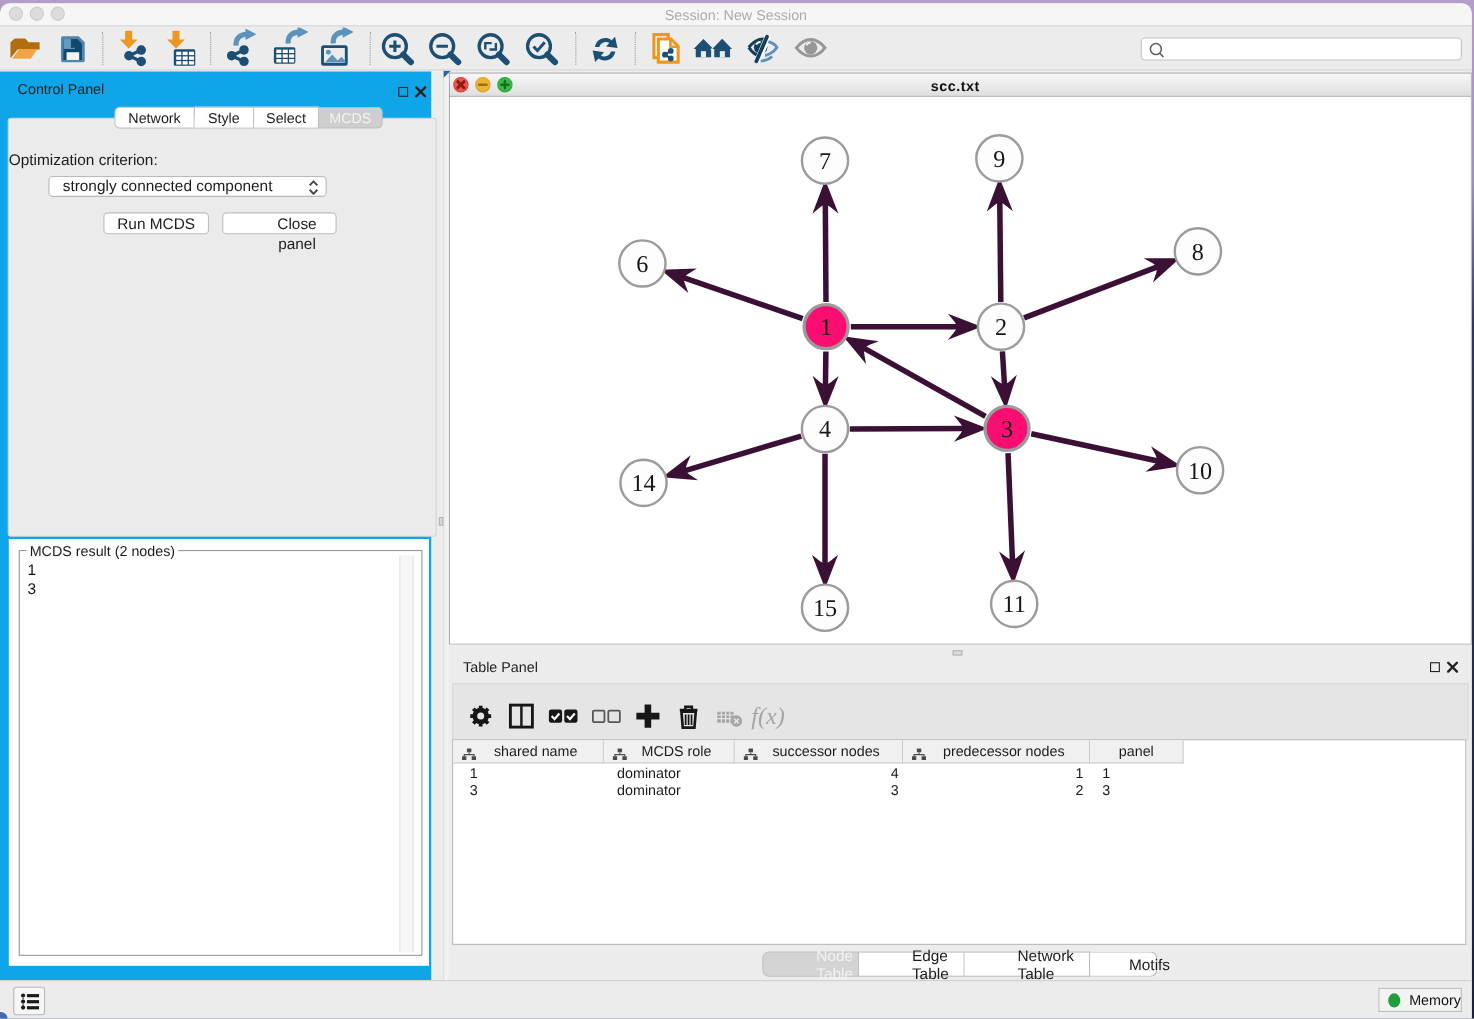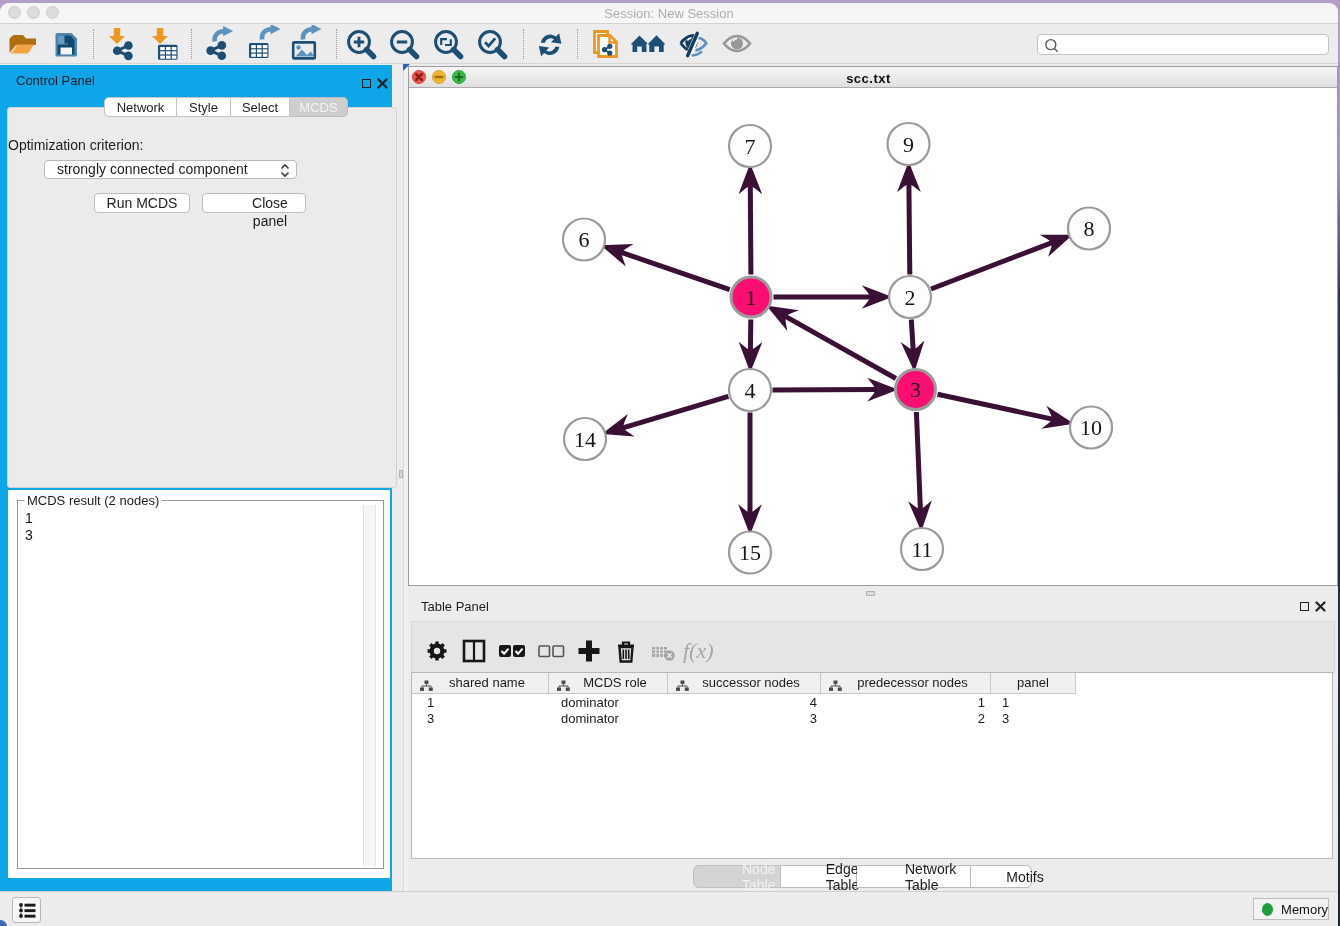--- a/index.html
+++ b/index.html
@@ -418,21 +418,21 @@
         <div class="cell" style="left:473px;top:22px;width:100px;text-align:right">1</div>
         <div class="cell" style="left:590px;top:22px">1</div>
         <div class="cell" style="left:15px;top:38px">3</div>
         <div class="cell" style="left:149px;top:38px">dominator</div>
         <div class="cell" style="left:305px;top:38px;width:100px;text-align:right">3</div>
         <div class="cell" style="left:473px;top:38px;width:100px;text-align:right">2</div>
         <div class="cell" style="left:590px;top:38px">3</div>
       </div>
     <div class="btabs" style="left:285px;top:279px;height:23px;">
       <div class="tab sel" style="width:88px">Node Table</div>
-      <div class="tab" style="width:76px">Edge Table</div>
+      <div class="tab" style="width:96px">Edge Table</div>
       <div class="tab" style="width:114px">Network Table</div>
       <div class="tab" style="width:61px">Motifs</div>
     </div>
   </div>
   <div style="position:absolute;left:403px;top:61px;width:1px;height:827px;background:#dadada"></div>
   <div style="position:absolute;left:404px;top:61px;width:4px;height:827px;background:#f2f2f2"></div>
   <div class="splitdot" style="left:399px;top:467px;width:4px;height:8px;"></div>
   <div class="splitdot" style="left:866px;top:588px;width:9px;height:5px;"></div>
   <div class="status">
       <div style="position:absolute;left:-6px;bottom:-7px;width:13px;height:13px;border-radius:50%;background:#3b6cb4;"></div>

